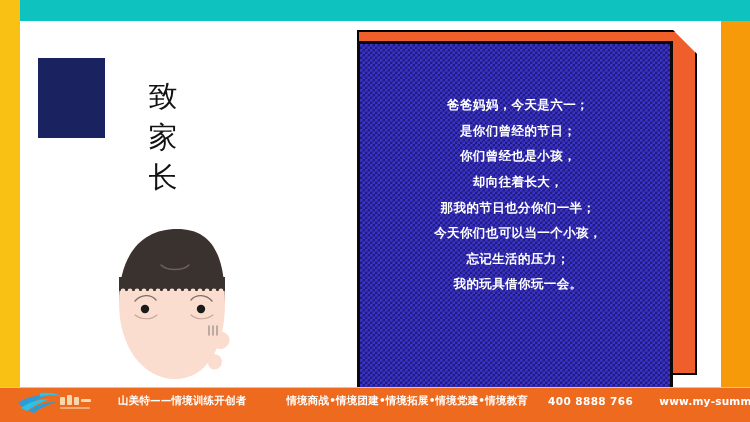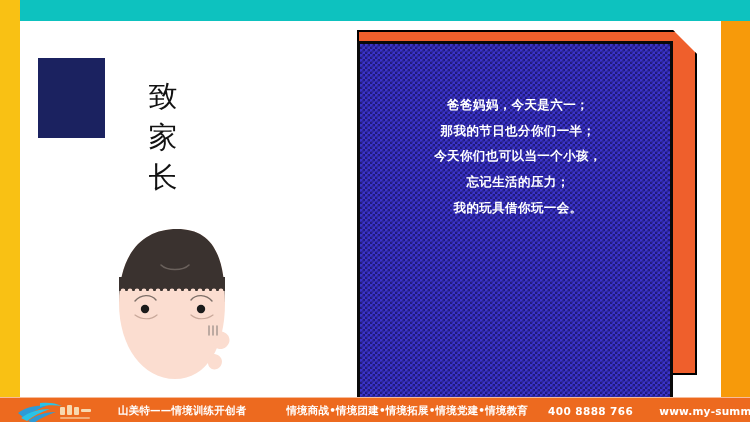--- a/index.html
+++ b/index.html
@@ -129,21 +129,21 @@
     letter-spacing: 0.4px;
   }
   .poem .pline { display: block; white-space: nowrap; }
 
   
   .footer {
     position: absolute;
     left: 0;
     bottom: 0;
     width: 750px;
-    height: 25px;
+    height: 35px;
     background: #ED6A1F;
   }
   .footer-divider {
     position: absolute;
     left: 0;
     top: 0;
     width: 750px;
     height: 1px;
     background: #ffffff;
     opacity: 0.55;
@@ -239,20 +239,23 @@
         <line x1="104" y1="107" x2="104" y2="116"></line>
       </g>
     </svg>
   </div>
 
   <div class="panel-group">
     <div class="panel-shadow"></div>
     <div class="panel-front">
       <div class="poem">
         <span class="pline">爸爸妈妈，今天是六一；</span>
+        <span class="pline">是你们曾经的节日；</span>
+        <span class="pline">你们曾经也是小孩，</span>
+        <span class="pline">却向往着长大，</span>
         <span class="pline">那我的节日也分你们一半；</span>
         <span class="pline">今天你们也可以当一个小孩，</span>
         <span class="pline">忘记生活的压力；</span>
         <span class="pline">我的玩具借你玩一会。</span>
       </div>
     </div>
   </div>
 
   <div class="footer">
     <div class="footer-divider"></div>

